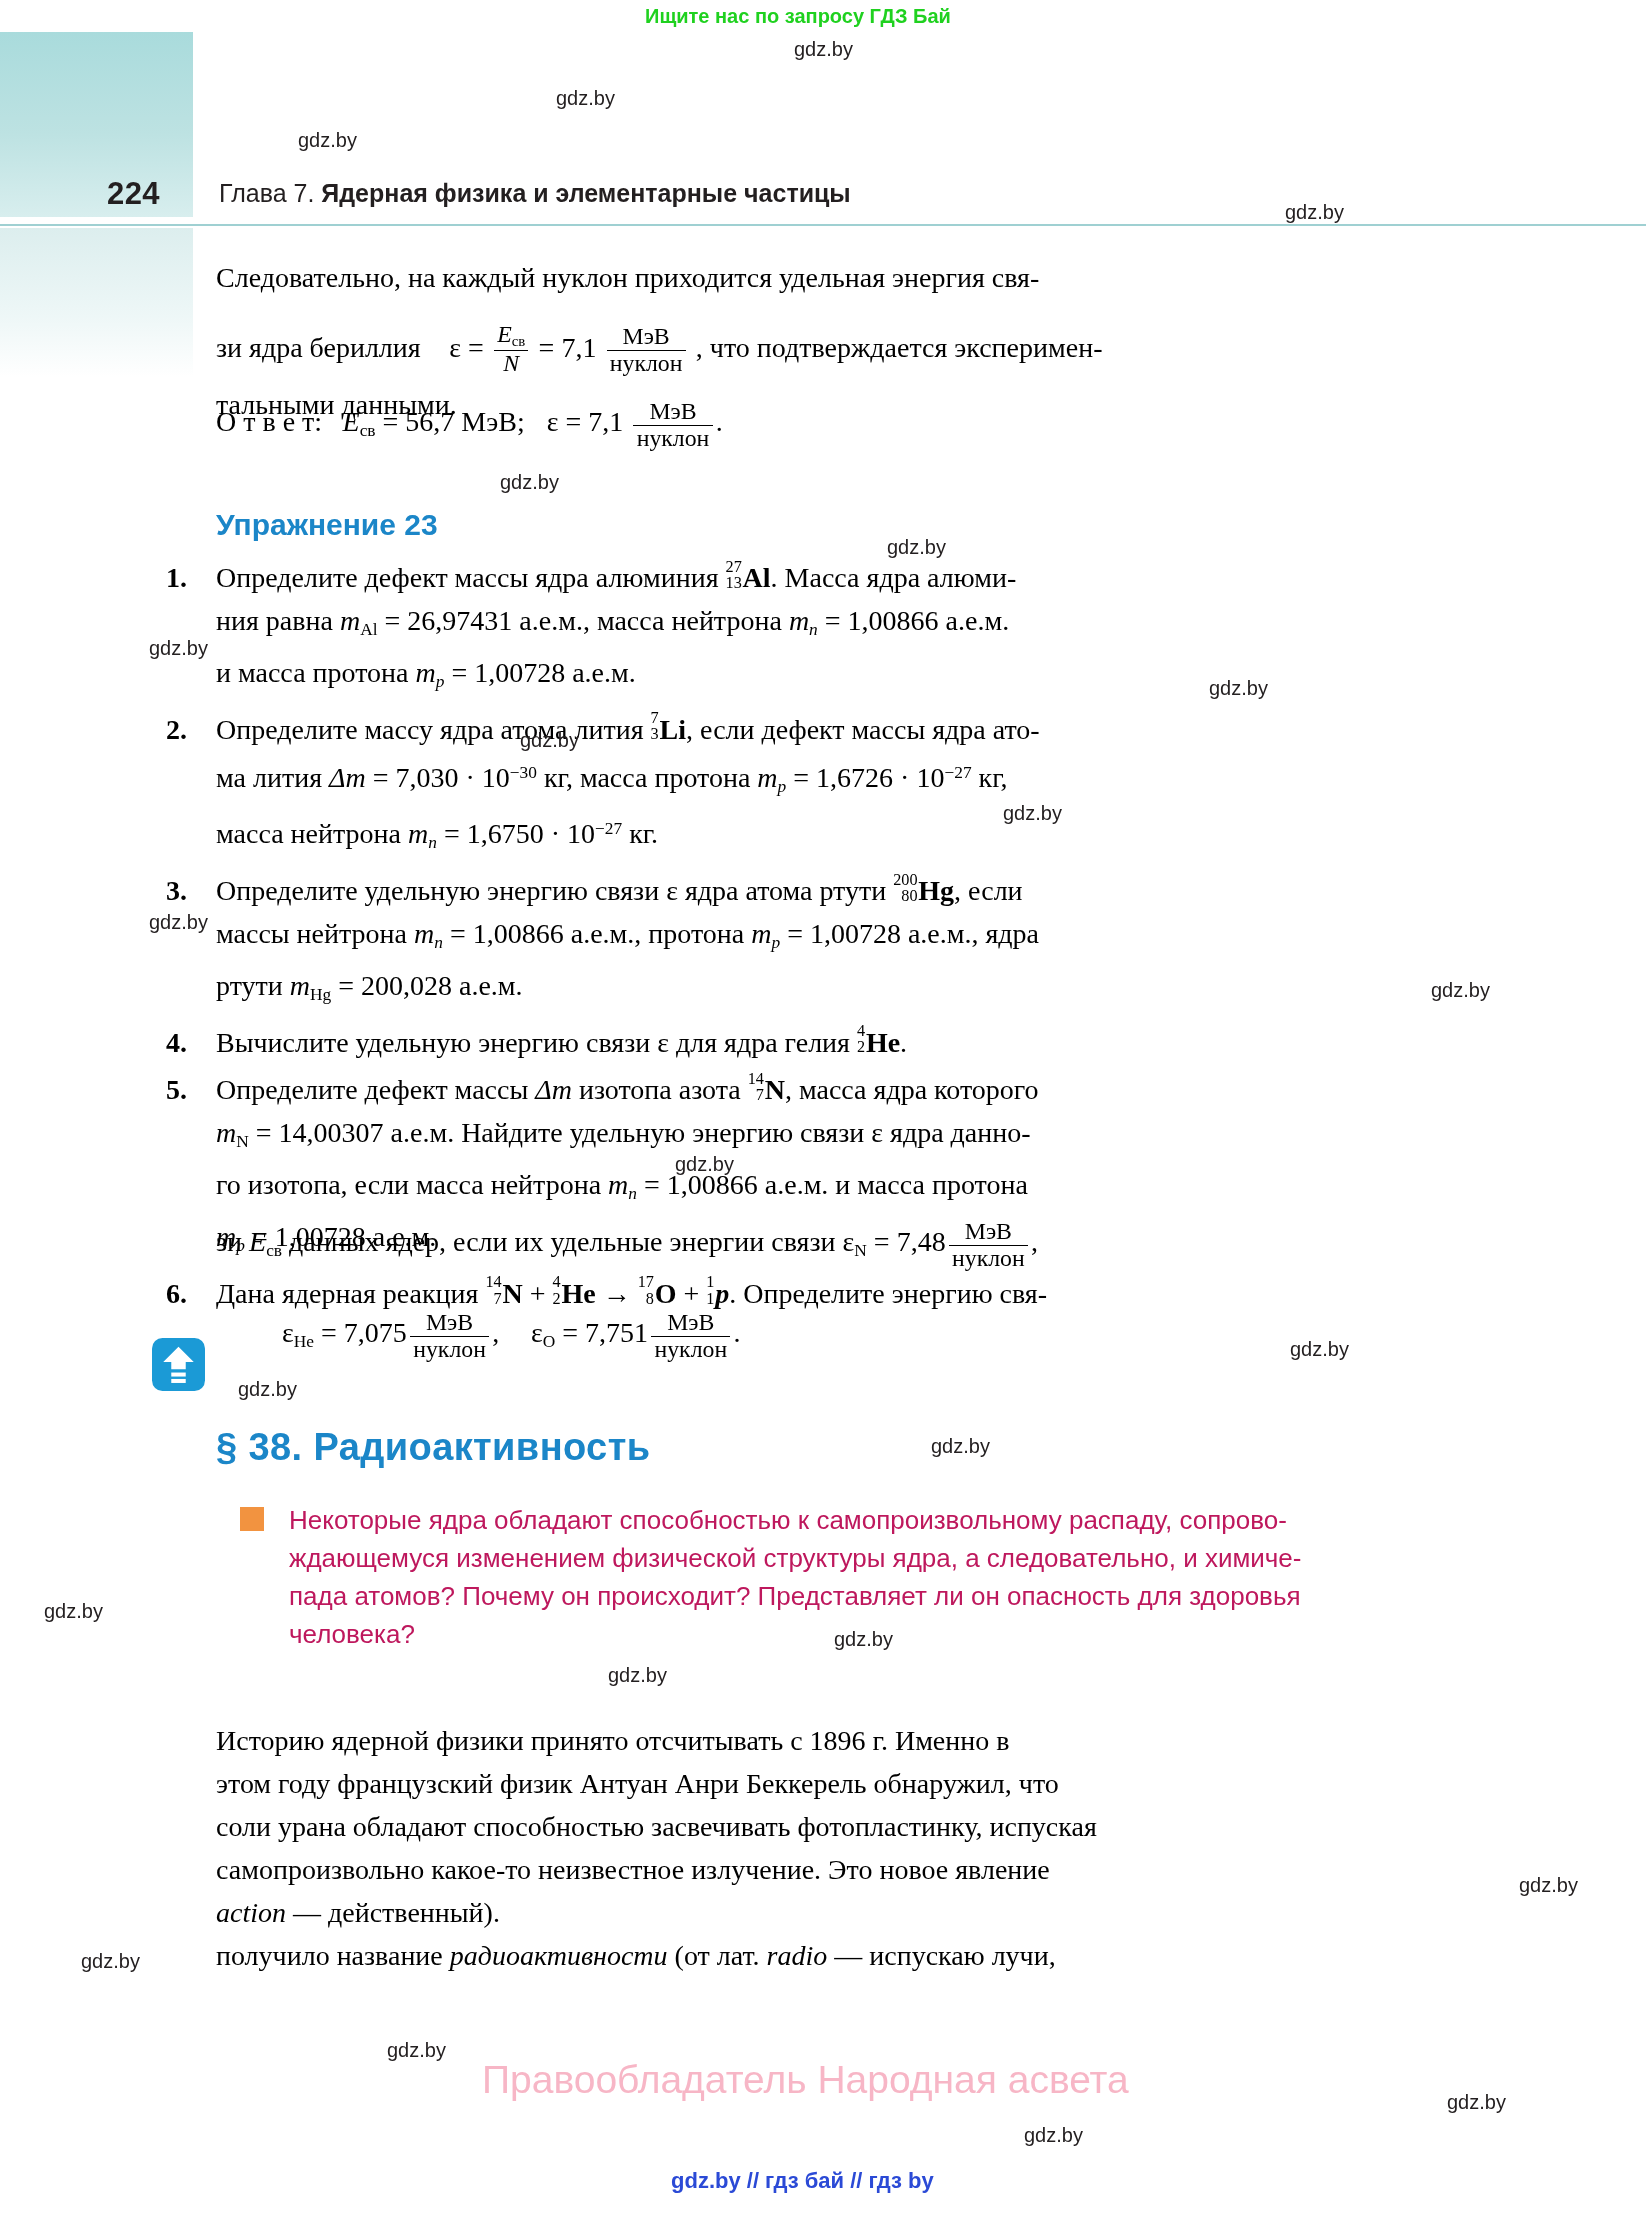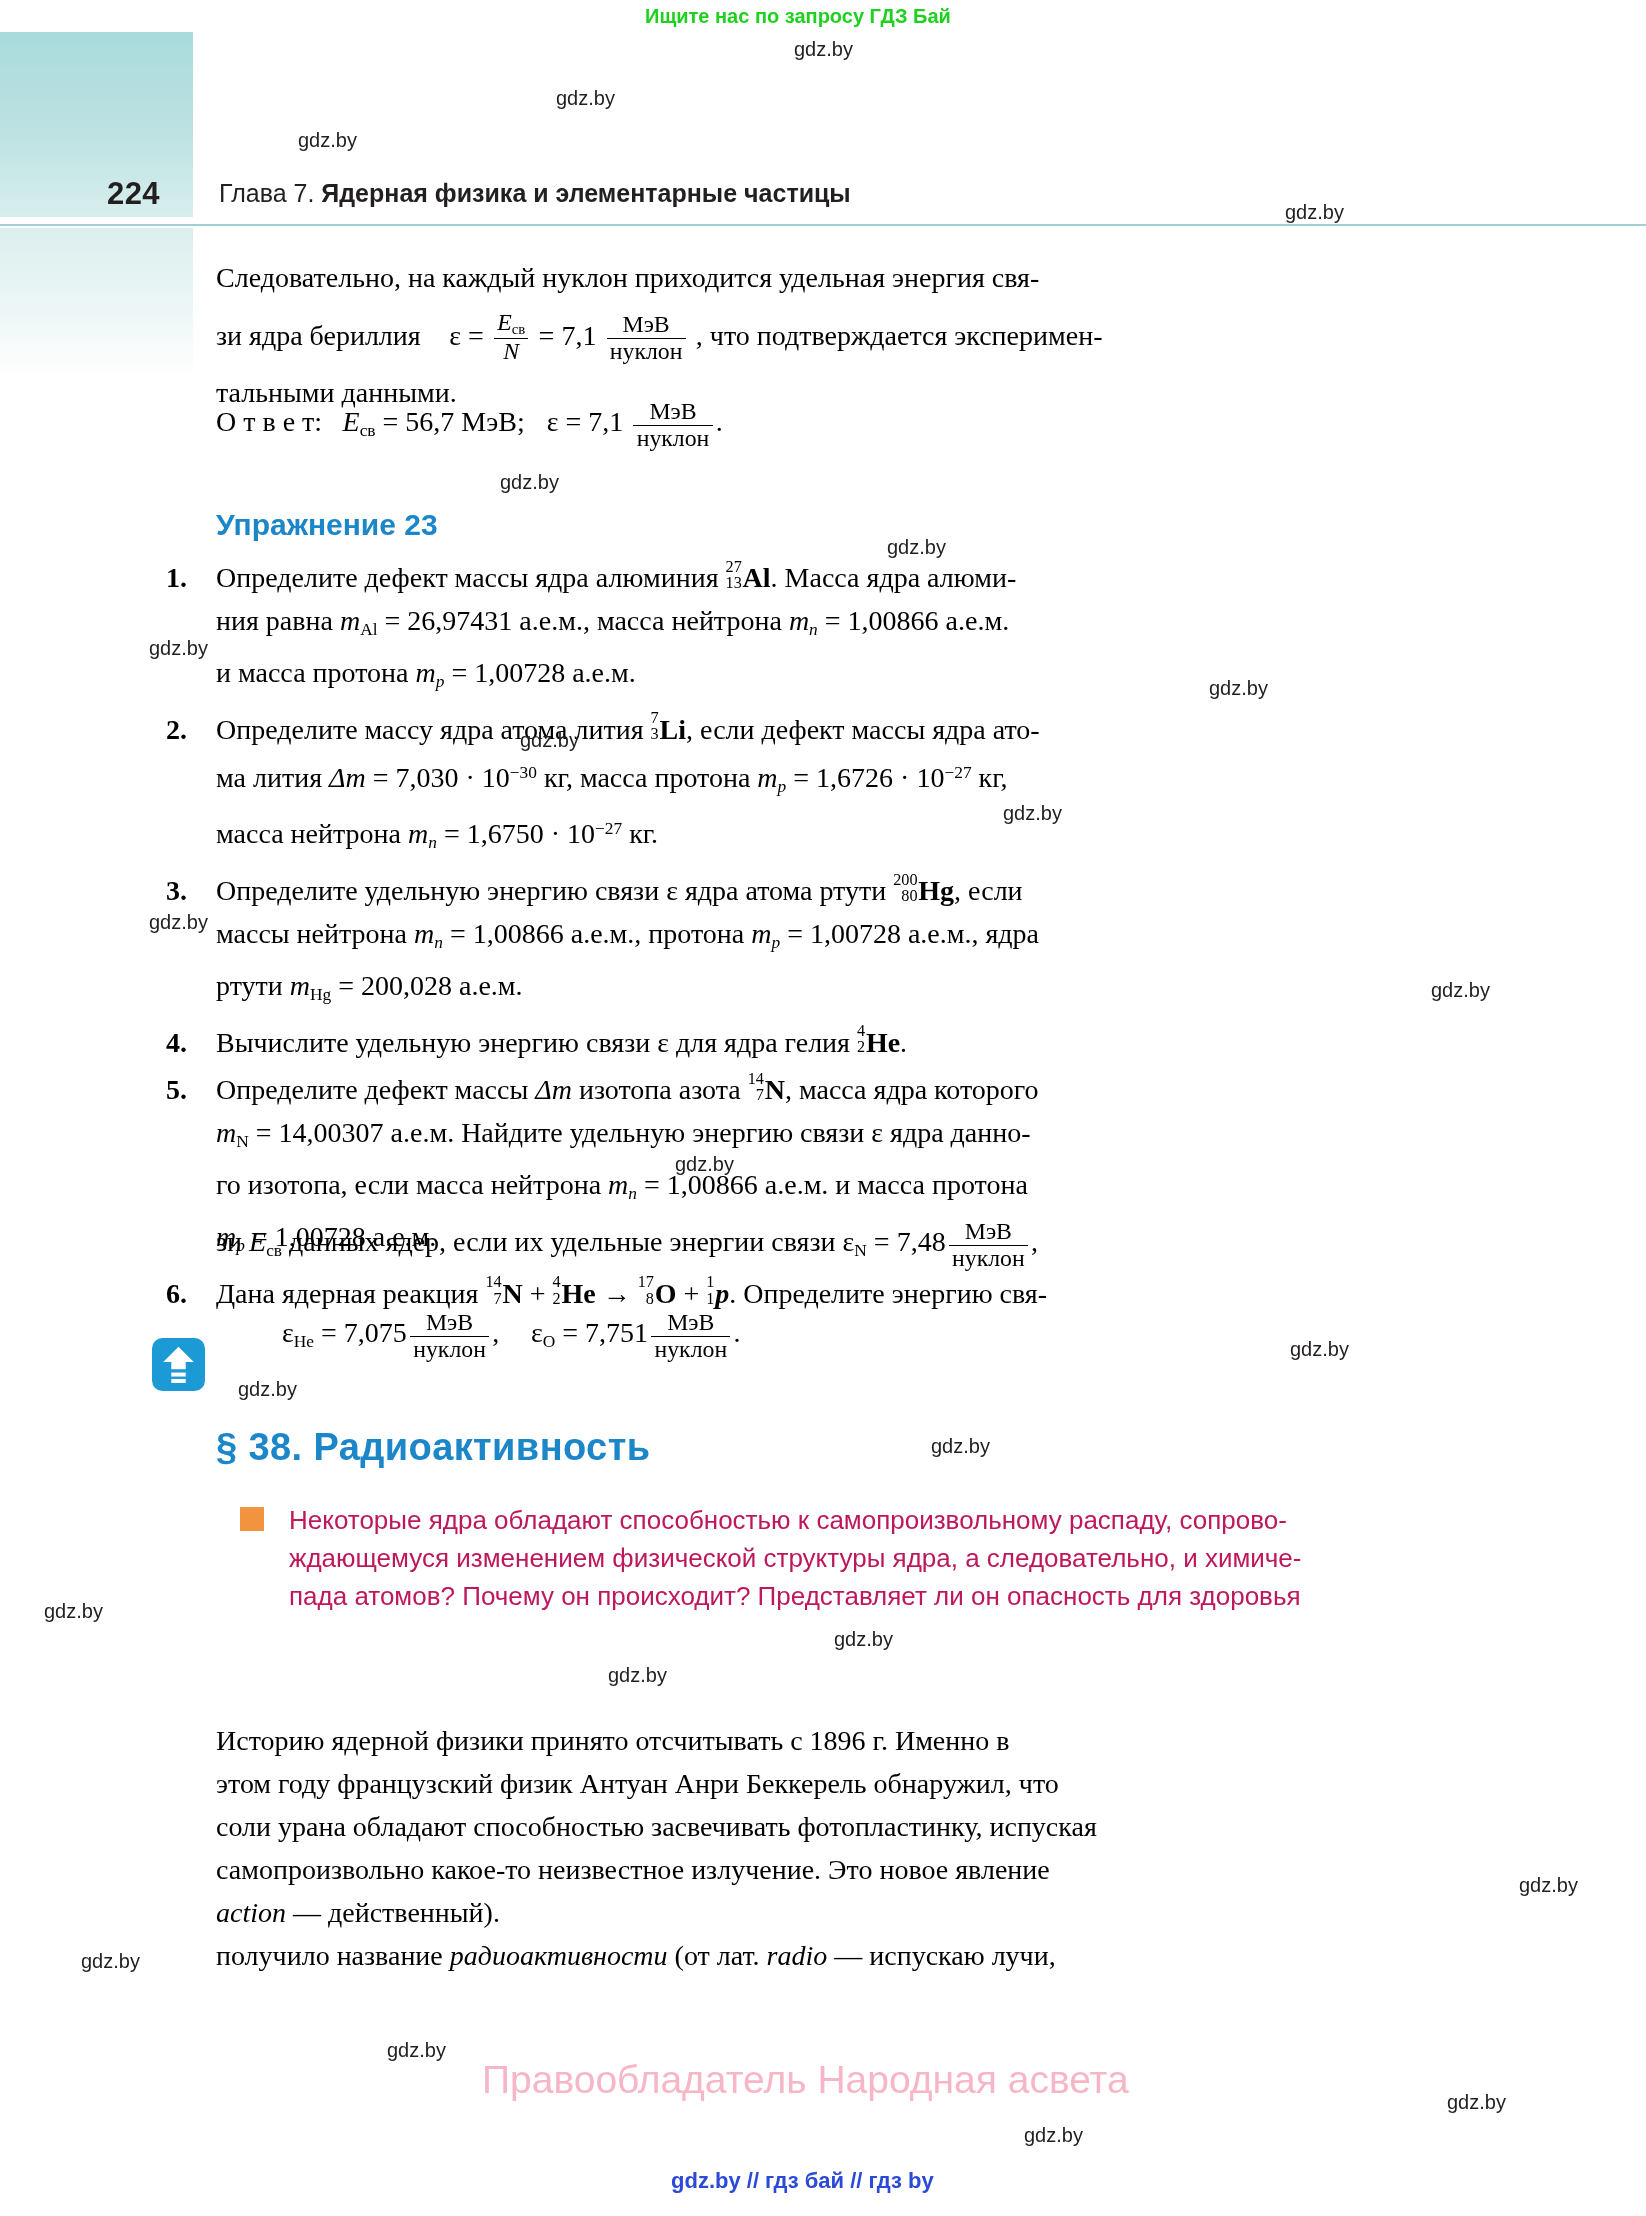--- a/index.html
+++ b/index.html
@@ -211,21 +211,21 @@
 
   <div class="left-bar-top"></div>
   <div class="left-bar-bottom"></div>
 
   <div class="page-number">224</div>
   <div class="running-head"><span>Глава 7. </span><b>Ядерная физика и элементарные частицы</b></div>
   <div class="header-rule"></div>
 
   <div class="col serif-body" style="top:256px;">
     <div class="line" style="text-indent:0;">Следовательно, на каждый нуклон приходится удельная энергия свя-</div>
-    <div class="line" style="margin-top:11px;">
+    <div class="line" style="margin-top:23px;">
       <span>зи ядра бериллия</span>
       <span style="display:inline-block;width:14.5px;"></span>
       <span class="mi" style="font-style:normal;">ε</span>
       <span>=</span>
       <span class="frac">
         <span class="num"><i class="mi">E</i><span class="sub">св</span></span>
         <span class="den"><i class="mi">N</i></span>
       </span>
       <span>=</span>
       <span>7,1</span>
@@ -319,20 +319,21 @@
   </div>
 
   <div class="section-heading">§ 38.  Радиоактивность</div>
 
   <div class="orange-square"></div>
 
   <div id="callout" class="sans-body" style="position:absolute; left:289px; top:1501px; width:1241px;">
       <div class="line">Некоторые ядра обладают способностью к самопроизвольному распаду, сопрово-</div>
       <div class="line">ждающемуся изменением физической структуры ядра, а следовательно, и химиче-</div>
       <div class="line">пада атомов? Почему он происходит? Представляет ли он опасность для здоровья</div>
+      <div class="line">человека?</div>
     </div>
 
   <div id="section-body" class="serif-body" style="position:absolute; left:216px; top:1719px; width:1306px;">
       <div class="line">Историю ядерной физики принято отсчитывать с 1896 г. Именно в</div>
       <div class="line">этом году французский физик Антуан Анри Беккерель обнаружил, что</div>
       <div class="line">соли урана обладают способностью засвечивать фотопластинку, испуская</div>
       <div class="line">самопроизвольно какое-то неизвестное излучение. Это новое явление</div>
       <div class="line"><i>action</i><span> — действенный).</span></div>
       <div class="line"><span>получило название </span><i>радиоактивности</i><span> (от лат. </span><i>radio</i><span> — испускаю лучи,</span></div>
     </div>

